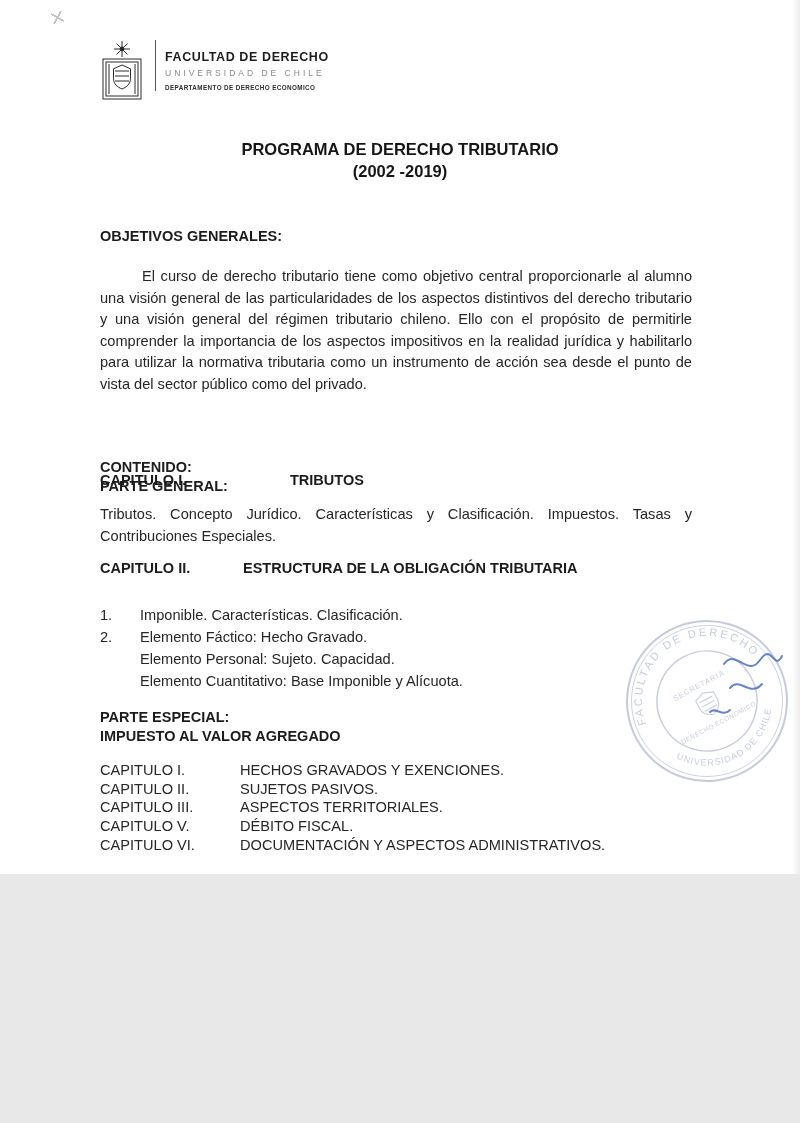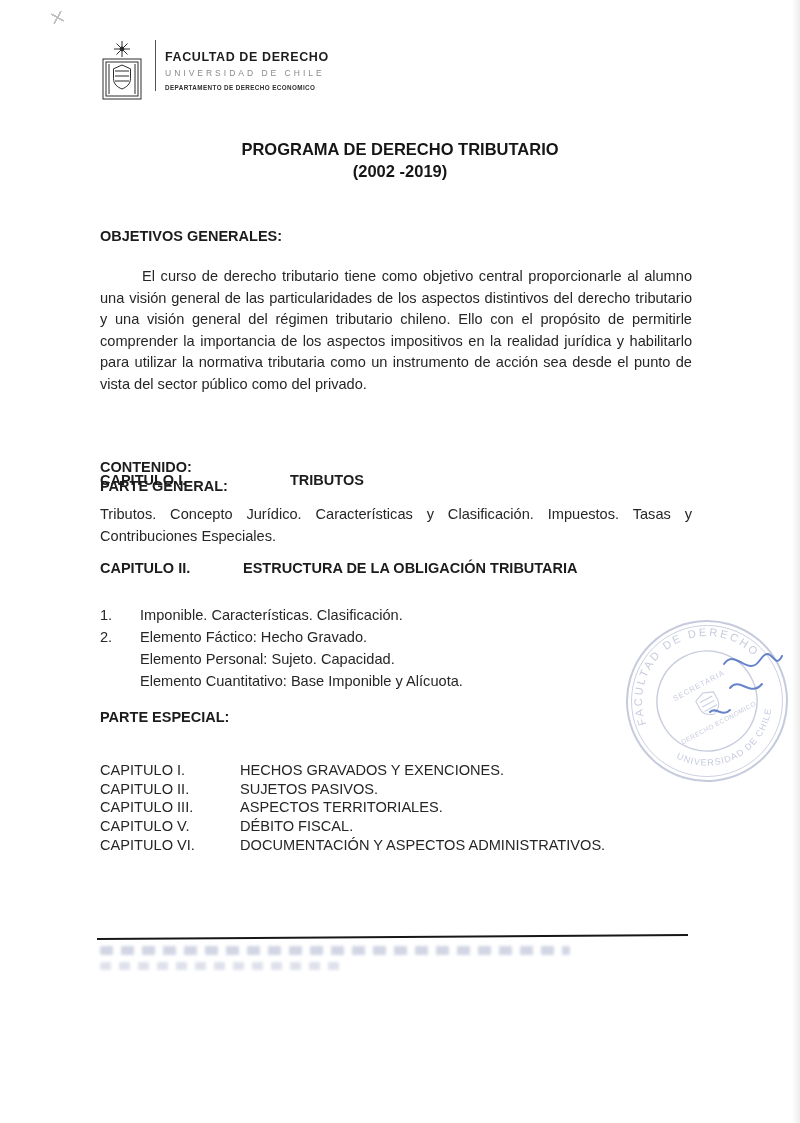--- a/index.html
+++ b/index.html
@@ -1,18 +1,18 @@
 <!DOCTYPE html>
 <html><head>
 <meta charset="utf-8">
 <style>
   html, body { margin: 0; padding: 0; background: #e8e8e8; }
   .page {
     position: relative;
-    width: 800px; height: 1123px;
+    width: 800px; height: 874px;
     margin: 0 auto;
     background: #ffffff;
     overflow: hidden;
     font-family: "Liberation Sans", sans-serif;
     color: #222222;
   }
   .abs { position: absolute; }
 
   
   .logo { top: 40px; left: 98px; display: flex; align-items: flex-start; }
@@ -142,20 +142,21 @@
       <span>Elemento Personal: Sujeto. Capacidad.</span>
     </div>
     <div class="list-row">
       <span class="num"></span>
       <span>Elemento Cuantitativo: Base Imponible y Alícuota.</span>
     </div>
   </div>
 
   <div class="abs especial-head">
     <div class="h-bold">PARTE ESPECIAL:</div>
+    <div class="h-bold">IMPUESTO AL VALOR AGREGADO</div>
   </div>
 
   <div class="abs especial-list">
     <div class="cap-row">
       <span class="cap-label">CAPITULO I.</span>
       <span>HECHOS GRAVADOS Y EXENCIONES.</span>
     </div>
     <div class="cap-row">
       <span class="cap-label">CAPITULO II.</span>
       <span>SUJETOS PASIVOS.</span>

